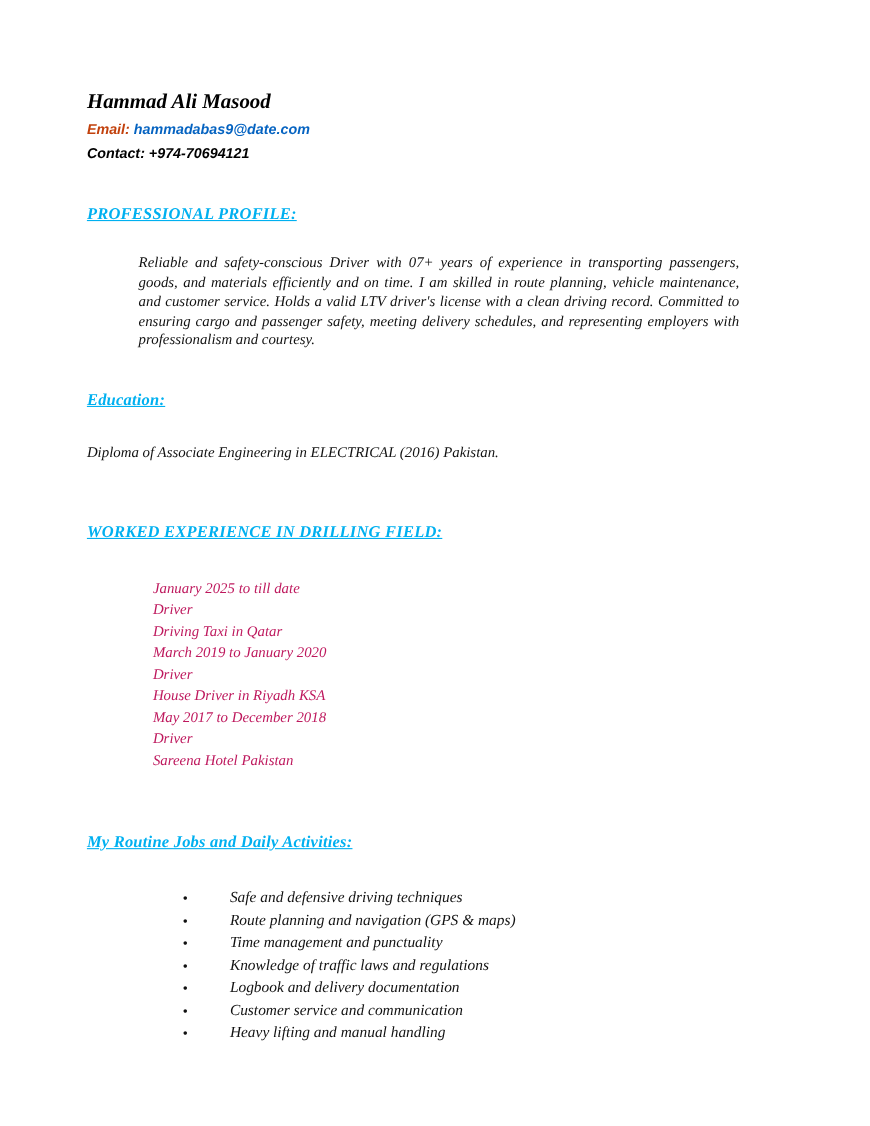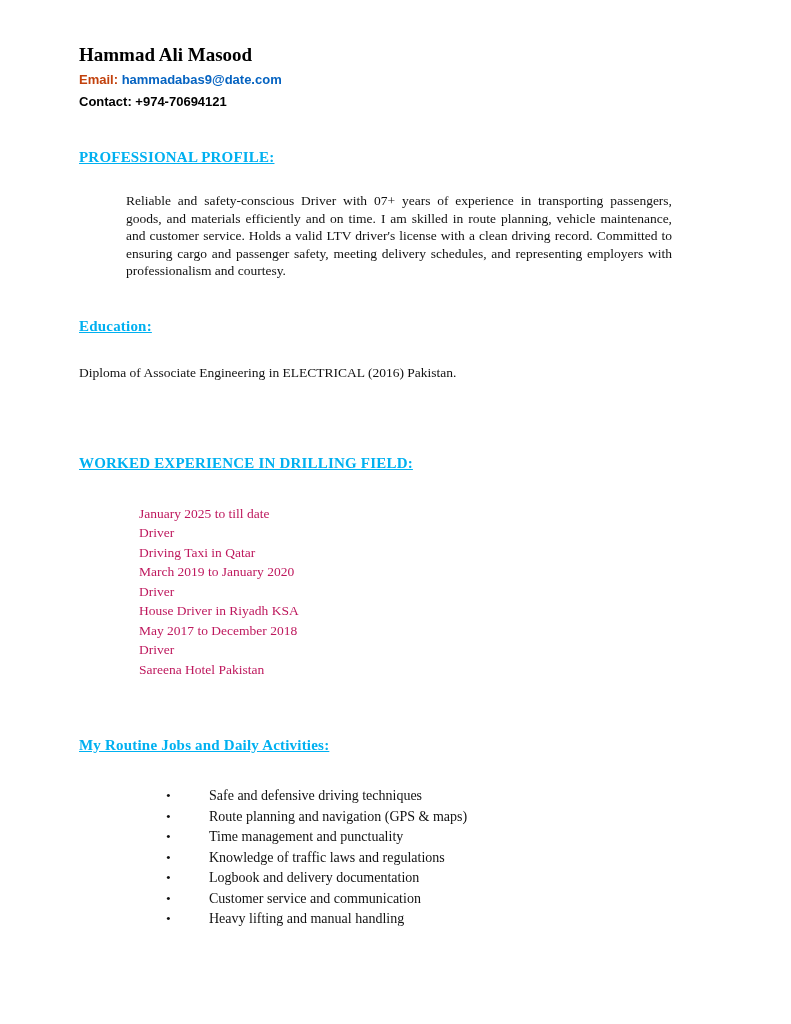--- a/index.html
+++ b/index.html
@@ -9,21 +9,22 @@
     height: 1024px;
     margin: 0 auto;
     font-family: "Liberation Serif", serif;
     color: #111111;
     overflow: hidden;
   }
   .page {
     width: 775px;
     height: 1024px;
     background: #ffffff;
-    padding: 44px 79px 40px 79px;
+    padding: 82px 79px 40px 79px;
+    font-style: italic;
   }
   .candidate-name {
     font-family: "Liberation Serif", serif;
     font-size: 19px;
     font-weight: bold;
     color: #000000;
     margin-bottom: 6px;
   }
   .email-row {
     font-family: "Liberation Sans", sans-serif;
@@ -54,21 +55,21 @@
     line-height: 17.5px;
     text-align: justify;
     margin-left: 47px;
     margin-right: 24px;
     margin-bottom: 38px;
     color: #111111;
   }
   .education-heading { margin-bottom: 30px; }
   .education-body {
     font-size: 13.5px;
-    margin-bottom: 74px;
+    margin-bottom: 57px;
     color: #111111;
   }
   .experience-heading { margin-bottom: 32px; }
   .experience-list { margin-left: 60px; margin-bottom: 58px; }
   .experience-line {
     font-size: 13.5px;
     line-height: 19.5px;
     color: #be185d;
   }
   .routine-heading { margin-bottom: 32px; }

